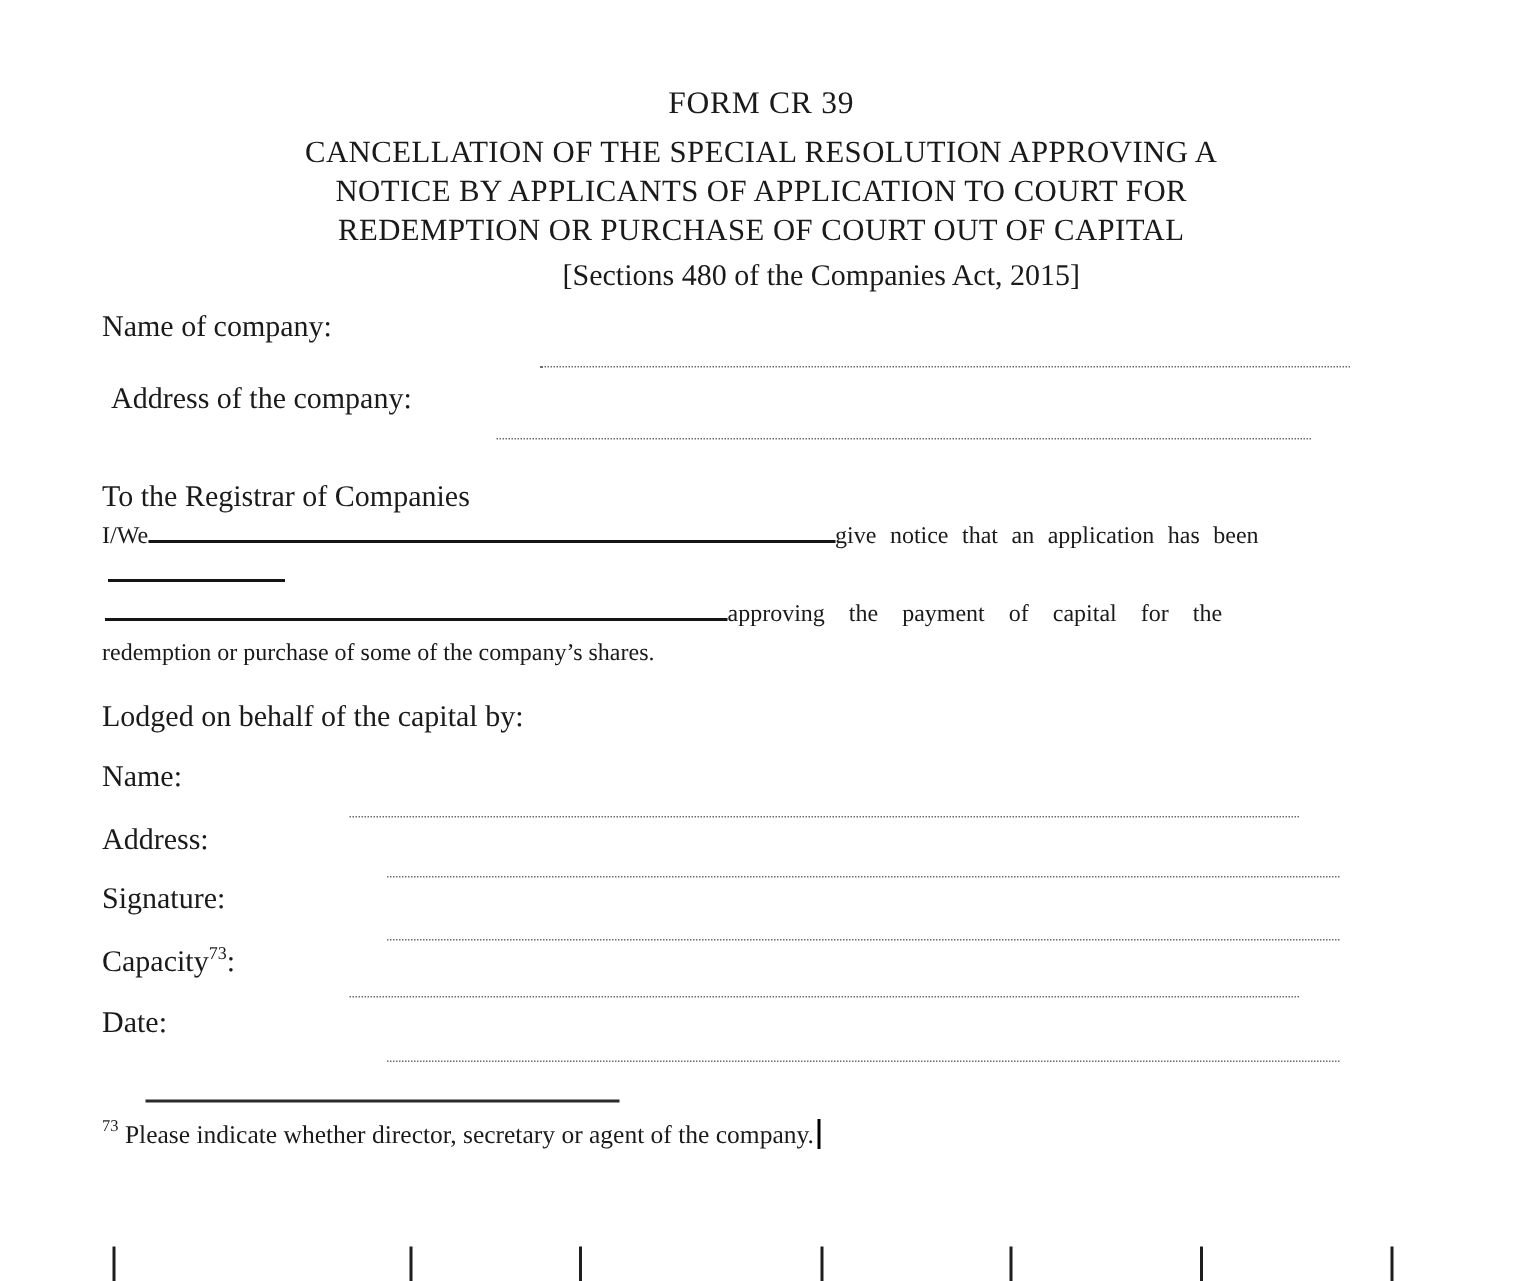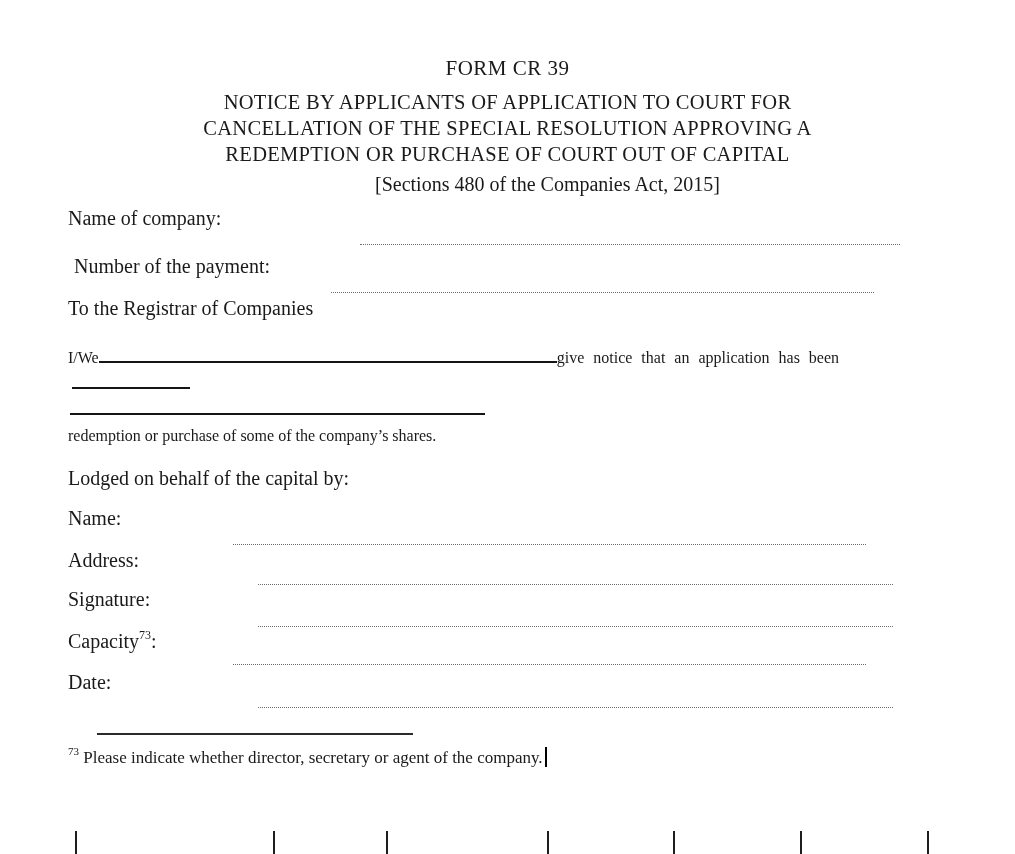--- a/index.html
+++ b/index.html
@@ -25,45 +25,45 @@
   .footnote sup.ref { font-size:11px; }
   .cursor { display:inline-block; width:2px; height:20px; background:#000; vertical-align:-4px; margin-left:2px; }
   .vbar { position:absolute; top:831px; width:2px; height:23px; background:#1e1e1e; }
 </style>
 </head>
 <body>
 
 <div class="abs center formcode" style="top:56px;">FORM CR 39</div>
 
 <div class="abs center" style="top:89px;">
+  <div class="title-line">CANCELLATION OF THE SPECIAL RESOLUTION APPROVING A</div>
   <div class="title-line">NOTICE BY APPLICANTS OF APPLICATION TO COURT FOR</div>
-  <div class="title-line">CANCELLATION OF THE SPECIAL RESOLUTION APPROVING A</div>
   <div class="title-line">REDEMPTION OR PURCHASE OF COURT OUT OF CAPITAL</div>
 </div>
 
 <div class="abs center statute" style="top:173px;padding-left:40px;">[Sections 480 of the Companies Act, 2015]</div>
 
 <div class="abs label" style="left:68px; top:207px;">Name of company:</div>
 <div class="abs dotline" style="left:360px; top:244px; width:540px;"></div>
 
-<div class="abs label" style="left:74px; top:255px;">Number of the payment:</div>
+<div class="abs label" style="left:74px; top:255px;">Address of the company:</div>
 <div class="abs dotline" style="left:331px; top:292px; width:543px;"></div>
 
-<div class="abs label" style="left:68px; top:297px;">To the Registrar of Companies</div>
+<div class="abs label" style="left:68px; top:320px;">To the Registrar of Companies</div>
 
 <div class="abs para-line" style="left:68px; top:349px;">
   <span>I/We</span><span class="blank" style="width:458px;"></span><span class="ws1">give notice that an application has been</span>
 </div>
 
 <div class="abs para-line" style="left:68px; top:375px;">
   &nbsp;<span class="blank" style="width:118px;"></span>
 </div>
 
 <div class="abs para-line" style="left:70px; top:401px;">
-  <span class="blank" style="width:415px;"></span>
+  <span class="blank" style="width:415px;"></span><span class="ws2">approving the payment of capital for the</span>
 </div>
 
 <div class="abs para-line" style="left:68px; top:427px;">
   <span>redemption or purchase of some of the company’s shares.</span>
 </div>
 
 <div class="abs label" style="left:68px; top:467px;">Lodged on behalf of the capital by:</div>
 
 <div class="abs label" style="left:68px; top:507px;">Name:</div>
 <div class="abs dotline" style="left:233px; top:544px; width:633px;"></div>

